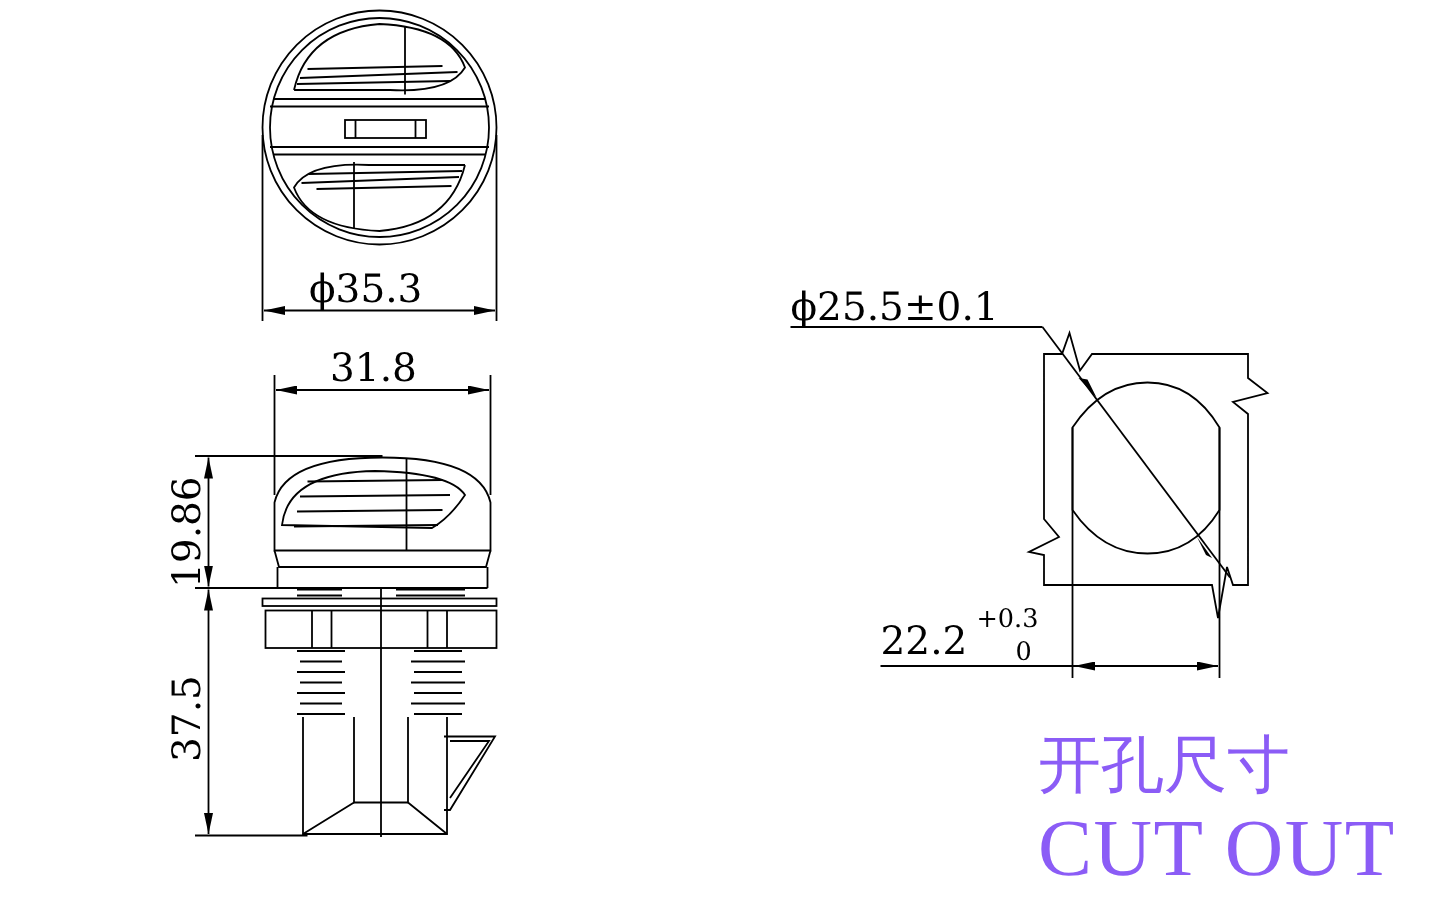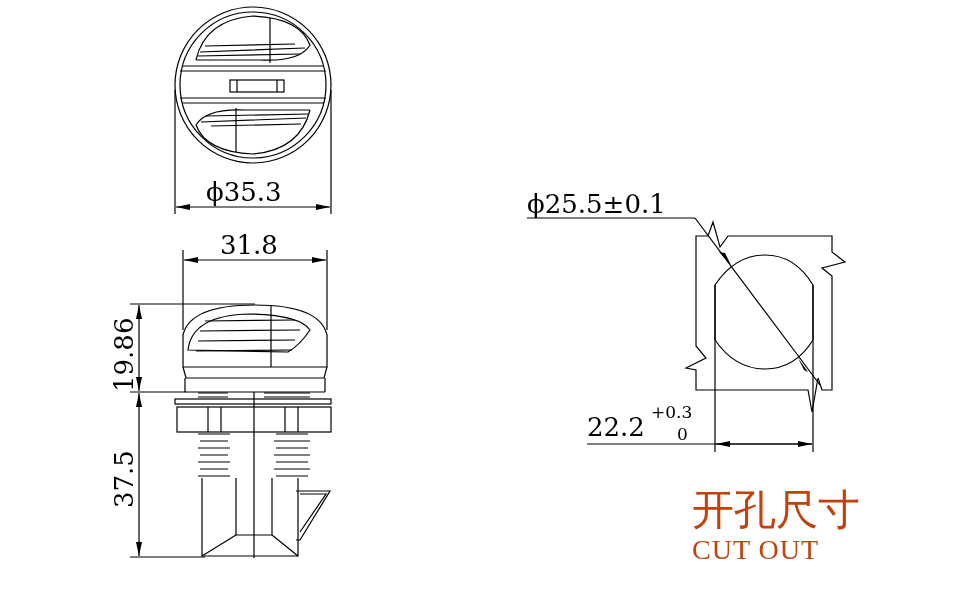--- a/index.html
+++ b/index.html
@@ -1,19 +1,19 @@
 <!DOCTYPE html>
 <html><head>
 <meta charset="utf-8">
 <style>
   html, body { margin:0; padding:0; background:#ffffff; }
   body { width:954px; height:604px; position:relative; overflow:hidden; font-family:"Liberation Serif", serif; }
   svg { position:absolute; left:0; top:0; }
   .dimtext { font-family:"DejaVu Serif", "Liberation Serif", serif; font-size:26px; fill:#000; }
-  .lbl { position:absolute; font-family:"Liberation Serif", "DejaVu Serif", serif; color:#c2410c; white-space:nowrap; }
+  .lbl { position:absolute; font-family:"Liberation Serif", "DejaVu Serif", serif; color:#8b5cf6; white-space:nowrap; }
 </style>
 </head>
 <body>
 
 <svg width="954" height="604" viewBox="0 0 954 604" xmlns="http://www.w3.org/2000/svg">
   <defs>
     <marker id="arr" markerWidth="14" markerHeight="6" refX="14" refY="3" orient="auto" markerUnits="userSpaceOnUse">
       <path d="M0,0 L14,3 L0,6 Z" fill="#000"></path>
     </marker>
     <marker id="arrS" markerWidth="14" markerHeight="6" refX="0" refY="3" orient="auto" markerUnits="userSpaceOnUse">
@@ -110,13 +110,13 @@
     <text class="dimtext" x="527" y="213">ϕ25.5±0.1</text>
     <line x1="587" y1="444" x2="812" y2="444" stroke="#000" stroke-width="1.2"></line>
     <line x1="716" y1="444" x2="812" y2="444" stroke="#000" stroke-width="1.2" marker-start="url(#arrS)" marker-end="url(#arr)"></line>
     <text class="dimtext" x="587" y="436">22.2</text>
     <text x="651" y="418" style="font-family:'DejaVu Serif',serif;font-size:17px;">+0.3</text>
     <text x="677" y="440" style="font-family:'DejaVu Serif',serif;font-size:17px;">0</text>
   </g>
 </svg>
 
 <div class="lbl" style="left:692px;top:482px;font-size:42px;">开孔尺寸</div>
-<div class="lbl" style="left:692px;top:534px;font-size:28px;letter-spacing:1px;">CUT OUT</div>
+<div class="lbl" style="left:692px;top:534px;font-size:54px;letter-spacing:1px;">CUT OUT</div>
 
 </body></html>

